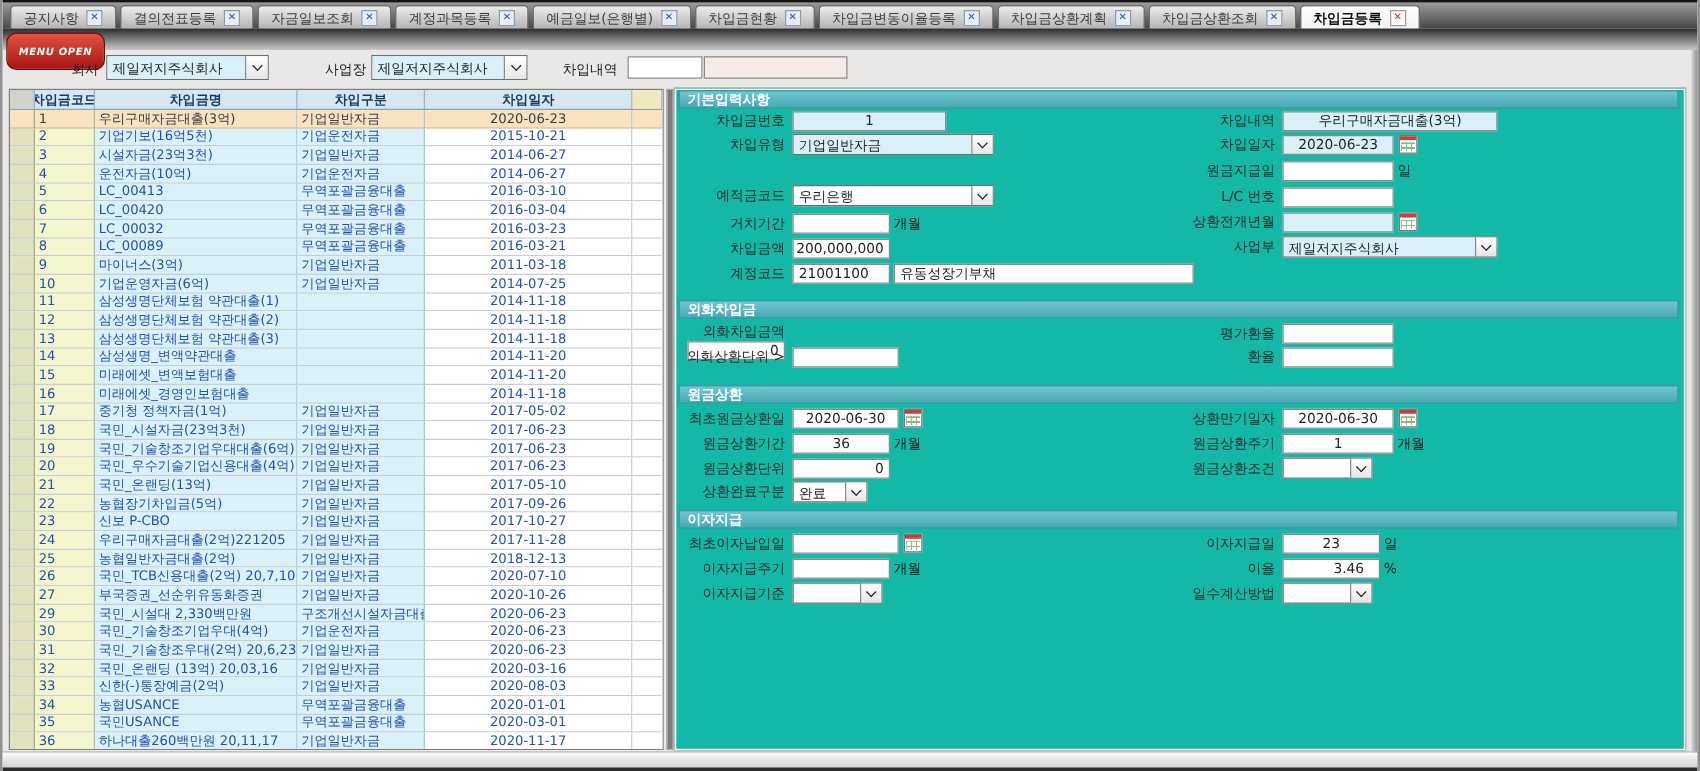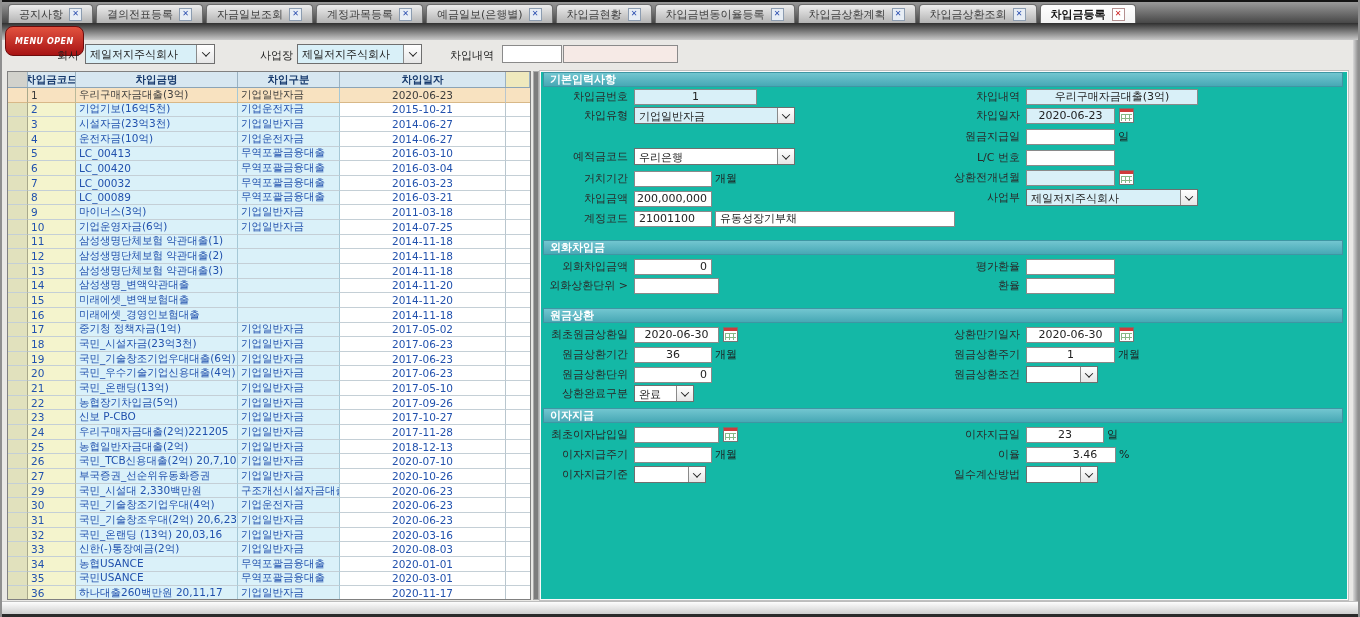--- a/index.html
+++ b/index.html
@@ -573,21 +573,21 @@
     </div>
 
     <div class="f lcol" style="top:139px;">
       <span class="lbl">계정코드</span>
       <div class="ibox" style="width:78px;">21001100</div>
       <div class="ibox" style="width:240px;margin-left:3px;">유동성장기부채</div>
     </div>
 
     <div class="secbar" style="top:169px;">외화차입금</div>
 
-    <div class="f lcol" style="top:187px;">
+    <div class="f lcol" style="top:187px;flex-direction:column;">
       <span class="lbl">외화차입금액</span>
       <div class="ibox right" style="width:78px;">0</div>
     </div>
     <div class="f rcol" style="top:187px;">
       <span class="lbl">평가환율</span>
       <div class="ibox" style="width:89px;"></div>
     </div>
     <div class="f lcol" style="top:206px;">
       <span class="lbl">외화상환단위 &gt;</span>
       <div class="ibox" style="width:85px;"></div>
@@ -658,21 +658,21 @@
       <span class="sfx">일</span>
     </div>
 
     <div class="f lcol" style="top:375px;">
       <span class="lbl">이자지급주기</span>
       <div class="ibox" style="width:78px;"></div>
       <span class="sfx">개월</span>
     </div>
     <div class="f rcol" style="top:375px;">
       <span class="lbl">이율</span>
-      <div class="ibox center" style="width:90px;padding-left:32px;">3.46</div>
+      <div class="ibox center" style="width:78px;padding-left:32px;">3.46</div>
       <span class="sfx">%</span>
     </div>
 
     <div class="f lcol" style="top:395px;">
       <span class="lbl">이자지급기준</span>
       <div class="selbox" style="width:72px;">
         <span class="val"></span>
         <span class="btn">
             <span class="chev"></span>
           </span>

